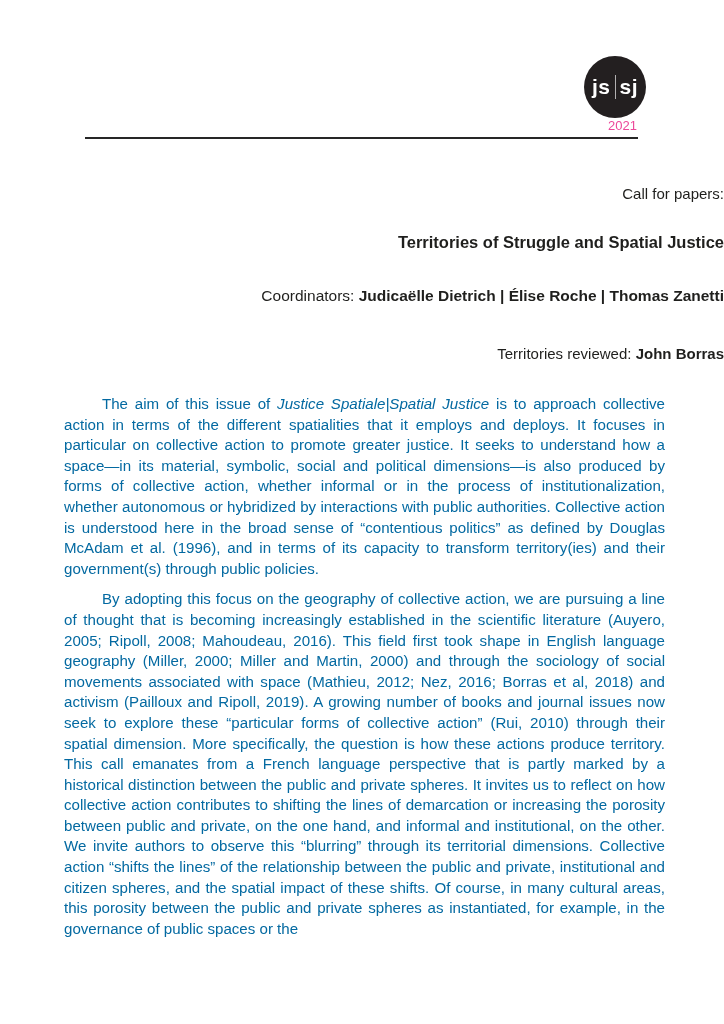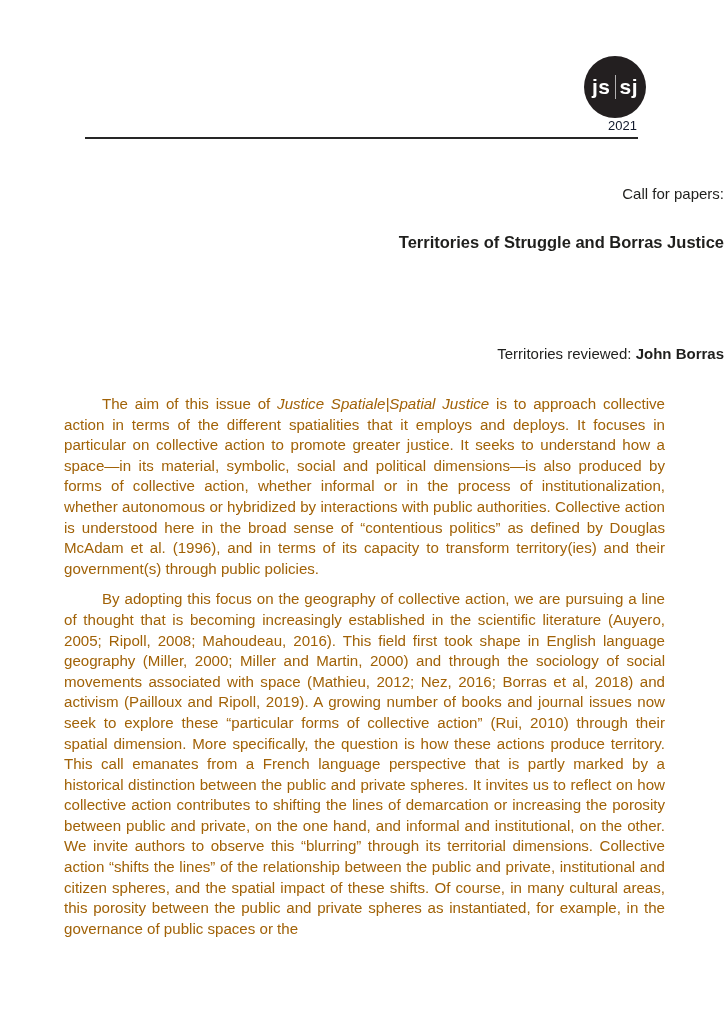--- a/index.html
+++ b/index.html
@@ -42,21 +42,21 @@
     height: 24px;
     background: rgba(255,255,255,0.65);
     margin: 0 4px;
     vertical-align: middle;
   }
   .year {
     position: absolute;
     top: 107px;
     right: 87px;
     font-size: 13px;
-    color: #0f172a;
+    color: #ec4899;
   }
   .rule {
     position: absolute;
     top: 126px;
     left: 85px;
     width: 553px;
     height: 2px;
     background: #262626;
   }
   
@@ -73,21 +73,21 @@
   .bold-names  { font-weight: 700; }
   
   .body-text {
     position: absolute;
     top: 383px;
     left: 64px;
     width: 601px;
     text-align: justify;
     font-size: 15.1px;
     line-height: 20.6px;
-    color: #a16207;
+    color: #0369a1;
   }
   .body-text p {
     margin: 0;
     text-indent: 38px;
   }
   .body-text p.first {
     margin-bottom: 10px;
   }
   .journal-italic {
     font-style: italic;
@@ -101,22 +101,23 @@
   <div class="logo-circle">
     <span class="logo-text">js</span>
     <span class="logo-divider"></span>
     <span class="logo-text">sj</span>
   </div>
   <div class="year">2021</div>
   <div class="rule"></div>
 
   <div class="center-line call-line">Call for papers:</div>
 
-  <div class="center-line doc-title">Territories of Struggle and Borras Justice</div>
+  <div class="center-line doc-title">Territories of Struggle and Spatial Justice</div>
 
+  <div class="center-line coordinators"><span>Coordinators: </span><span class="bold-names">Judicaëlle Dietrich | Élise Roche | Thomas Zanetti</span></div>
 
   <div class="center-line translation"><span>Territories reviewed: </span><span class="bold-names">John Borras</span></div>
 
   <div class="body-text">
     <p class="first"><span>The aim of this issue of </span><span class="journal-italic">Justice Spatiale|Spatial Justice</span><span> is to approach collective action in terms of the different spatialities that it employs and deploys. It focuses in particular on collective action to promote greater justice. It seeks to understand how a space—in its material, symbolic, social and political dimensions—is also produced by forms of collective action, whether informal or in the process of institutionalization, whether autonomous or hybridized by interactions with public authorities. Collective action is understood here in the broad sense of “contentious politics” as defined by Douglas McAdam et al. (1996), and in terms of its capacity to transform territory(ies) and their government(s) through public policies.</span></p>
     <p>By adopting this focus on the geography of collective action, we are pursuing a line of thought that is becoming increasingly established in the scientific literature (Auyero, 2005; Ripoll, 2008; Mahoudeau, 2016). This field first took shape in English language geography (Miller, 2000; Miller and Martin, 2000) and through the sociology of social movements associated with space (Mathieu, 2012; Nez, 2016; Borras et al, 2018) and activism (Pailloux and Ripoll, 2019). A growing number of books and journal issues now seek to explore these “particular forms of collective action” (Rui, 2010) through their spatial dimension. More specifically, the question is how these actions produce territory. This call emanates from a French language perspective that is partly marked by a historical distinction between the public and private spheres. It invites us to reflect on how collective action contributes to shifting the lines of demarcation or increasing the porosity between public and private, on the one hand, and informal and institutional, on the other. We invite authors to observe this “blurring” through its territorial dimensions. Collective action “shifts the lines” of the relationship between the public and private, institutional and citizen spheres, and the spatial impact of these shifts. Of course, in many cultural areas, this porosity between the public and private spheres as instantiated, for example, in the governance of public spaces or the</p>
   </div>
 
 </div>
 

